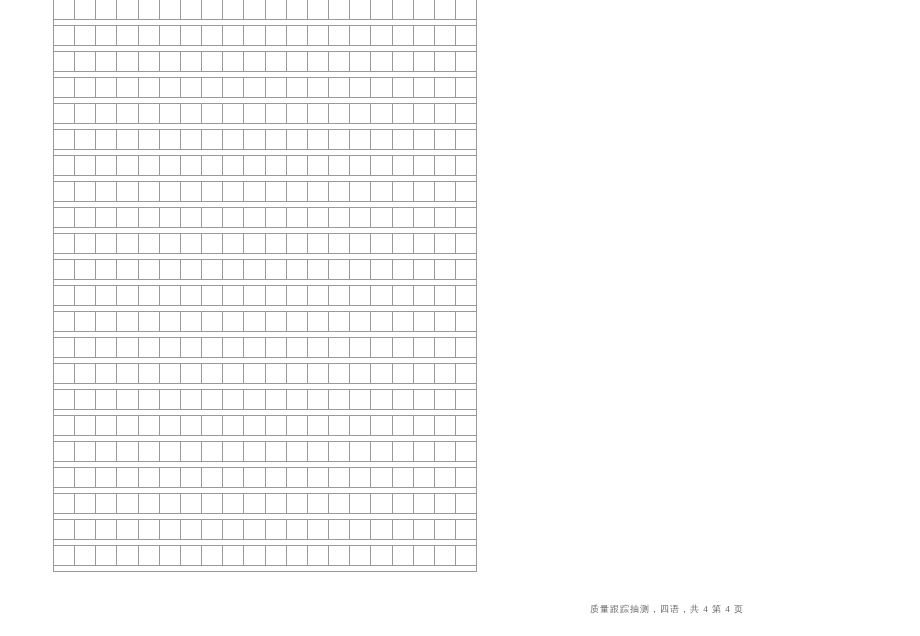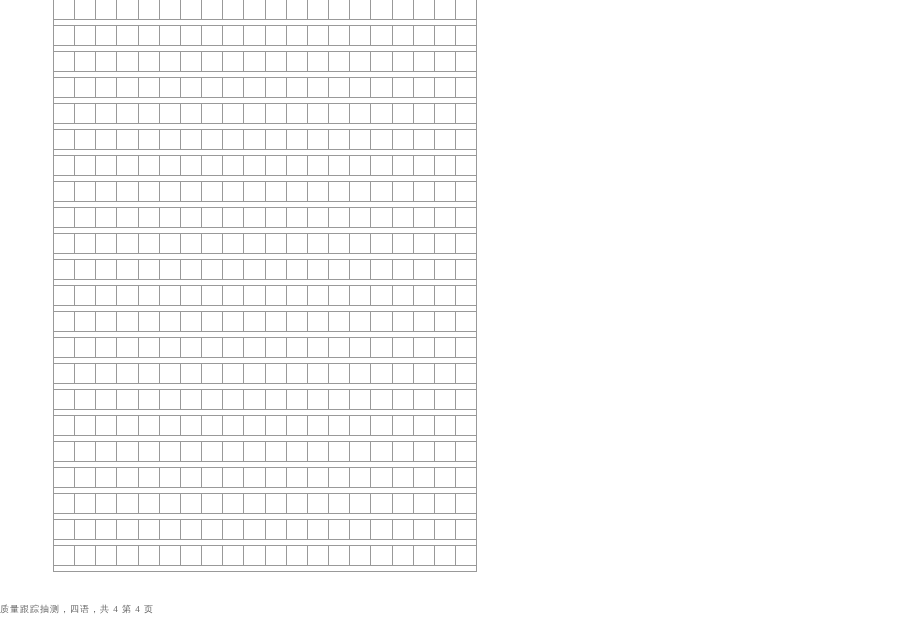--- a/index.html
+++ b/index.html
@@ -41,21 +41,21 @@
     box-sizing: border-box;
   }
   .grid-container .row-pair:first-child .cells-row {
     border-top: none;
   }
   .footer {
     position: absolute;
     left: 0;
     width: 744px;
     top: 603px;
-    text-align: left;
+    text-align: right;
     font-size: 9px;
     color: #666;
     letter-spacing: 1px;
   }
 </style>
 </head>
 <body>
 
 <div class="grid-container" id="grid">
     <div class="row-pair">

